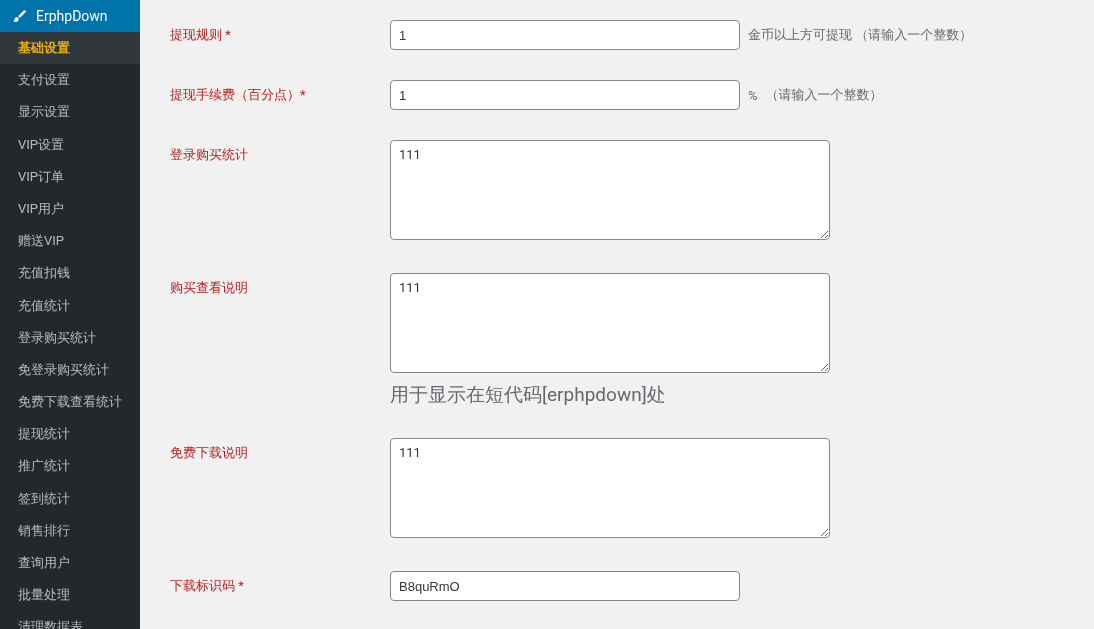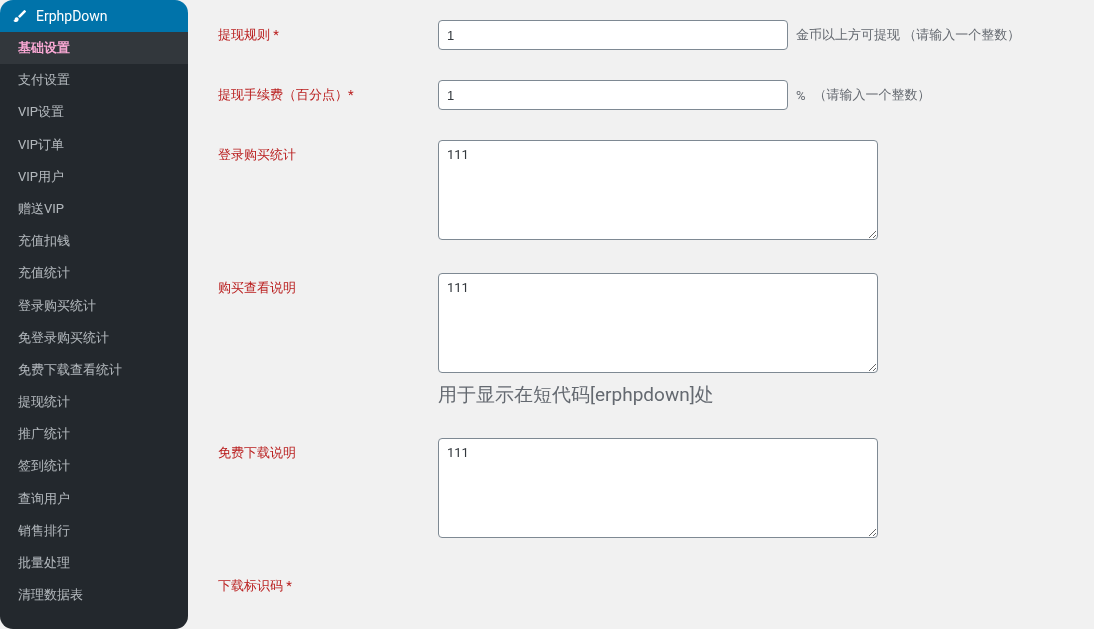--- a/index.html
+++ b/index.html
@@ -11,26 +11,25 @@
       font-family: -apple-system, BlinkMacSystemFont, "Segoe UI", Roboto, "Helvetica Neue", Arial, sans-serif;
       font-size: 13px;
       background: #f1f1f1;
       color: #444;
       display: flex;
       width: 1094px;
       height: 629px;
       overflow: hidden;
     }
     .sidebar {
-      width: 188px;
+      width: 140px;
       background: #23282d;
       color: #eee;
       flex-shrink: 0;
       overflow-y: auto;
-      border-radius: 13px;
     }
     .sidebar-header {
       background: #0073aa;
       color: #fff;
       padding: 8px 12px;
       display: flex;
       align-items: center;
       gap: 8px;
       position: relative;
     }
@@ -62,21 +61,21 @@
     }
     .sidebar-item {
       padding: 7px 12px 7px 18px;
       color: rgba(240, 245, 250, 0.7);
       cursor: pointer;
       font-size: 13px;
       line-height: 1.4;
     }
     .sidebar-item.active {
       background: #32373c;
-      color: #f9a8d4;
+      color: #eab308;
       font-weight: 600;
     }
     .main-content {
       flex: 1;
       padding: 20px 30px;
       overflow-y: auto;
       background: #f1f1f1;
     }
     .form-row {
       display: flex;
@@ -142,34 +141,35 @@
     <span class="key-icon">
       <svg viewBox="0 0 24 24">
           <path d="M7 14c-1.66 0-3 1.34-3 3 0 1.31-1.16 2-2 2 .92 1.22 2.49 2 4 2 2.21 0 4-1.79 4-4 0-1.66-1.34-3-3-3zm13.71-9.37l-1.34-1.34a.996.996 0 0 0-1.41 0L9 12.25 11.75 15l8.96-8.96a.996.996 0 0 0 0-1.41z"></path>
         </svg>
     </span>
     <span class="sidebar-title">ErphpDown</span>
   </div>
   <div id="sidebar-items">
       <div class="sidebar-item active">基础设置</div>
       <div class="sidebar-item">支付设置</div>
+      <div class="sidebar-item">显示设置</div>
       <div class="sidebar-item">VIP设置</div>
       <div class="sidebar-item">VIP订单</div>
       <div class="sidebar-item">VIP用户</div>
       <div class="sidebar-item">赠送VIP</div>
       <div class="sidebar-item">充值扣钱</div>
       <div class="sidebar-item">充值统计</div>
       <div class="sidebar-item">登录购买统计</div>
       <div class="sidebar-item">免登录购买统计</div>
       <div class="sidebar-item">免费下载查看统计</div>
       <div class="sidebar-item">提现统计</div>
       <div class="sidebar-item">推广统计</div>
       <div class="sidebar-item">签到统计</div>
+      <div class="sidebar-item">销售排行</div>
       <div class="sidebar-item">查询用户</div>
-      <div class="sidebar-item">销售排行</div>
       <div class="sidebar-item">批量处理</div>
       <div class="sidebar-item">清理数据表</div>
     </div>
 </div>
 
 <div class="main-content">
 
   <div class="form-row">
     <div class="form-label">提现规则 *</div>
     <div class="form-field">
@@ -208,15 +208,20 @@
 
   <div class="form-row">
     <div class="form-label">免费下载说明</div>
     <div class="form-field">
       <textarea style="">111</textarea>
     </div>
   </div>
 
   <div class="form-row">
     <div class="form-label">下载标识码 *</div>
+    <div class="form-field">
+      <div class="field-line">
+        <input type="text" class="narrow" value="B8quRmO" style="">
+      </div>
+    </div>
   </div>
 
 </div>
 
 </body></html>

